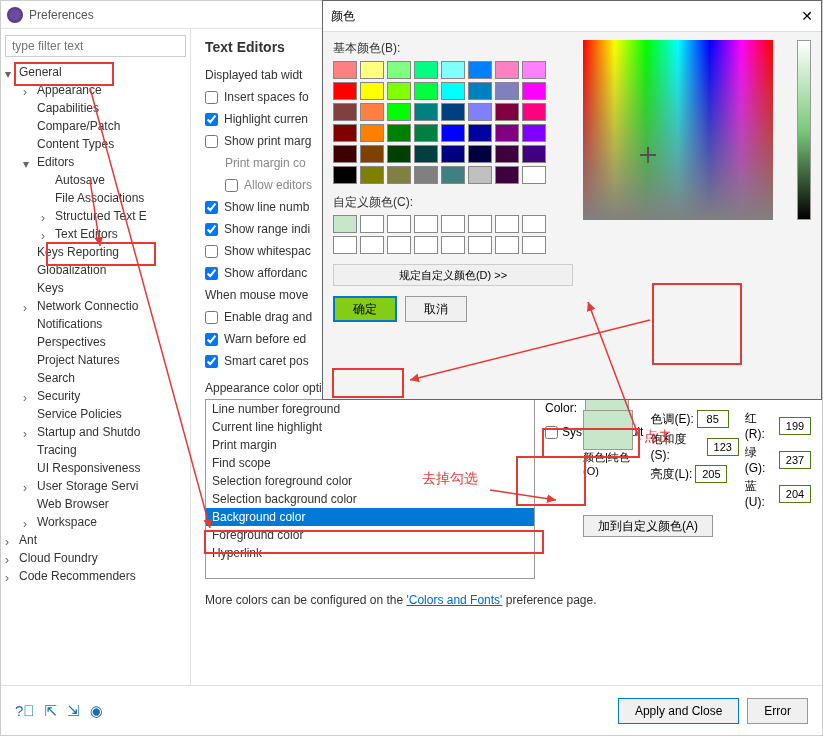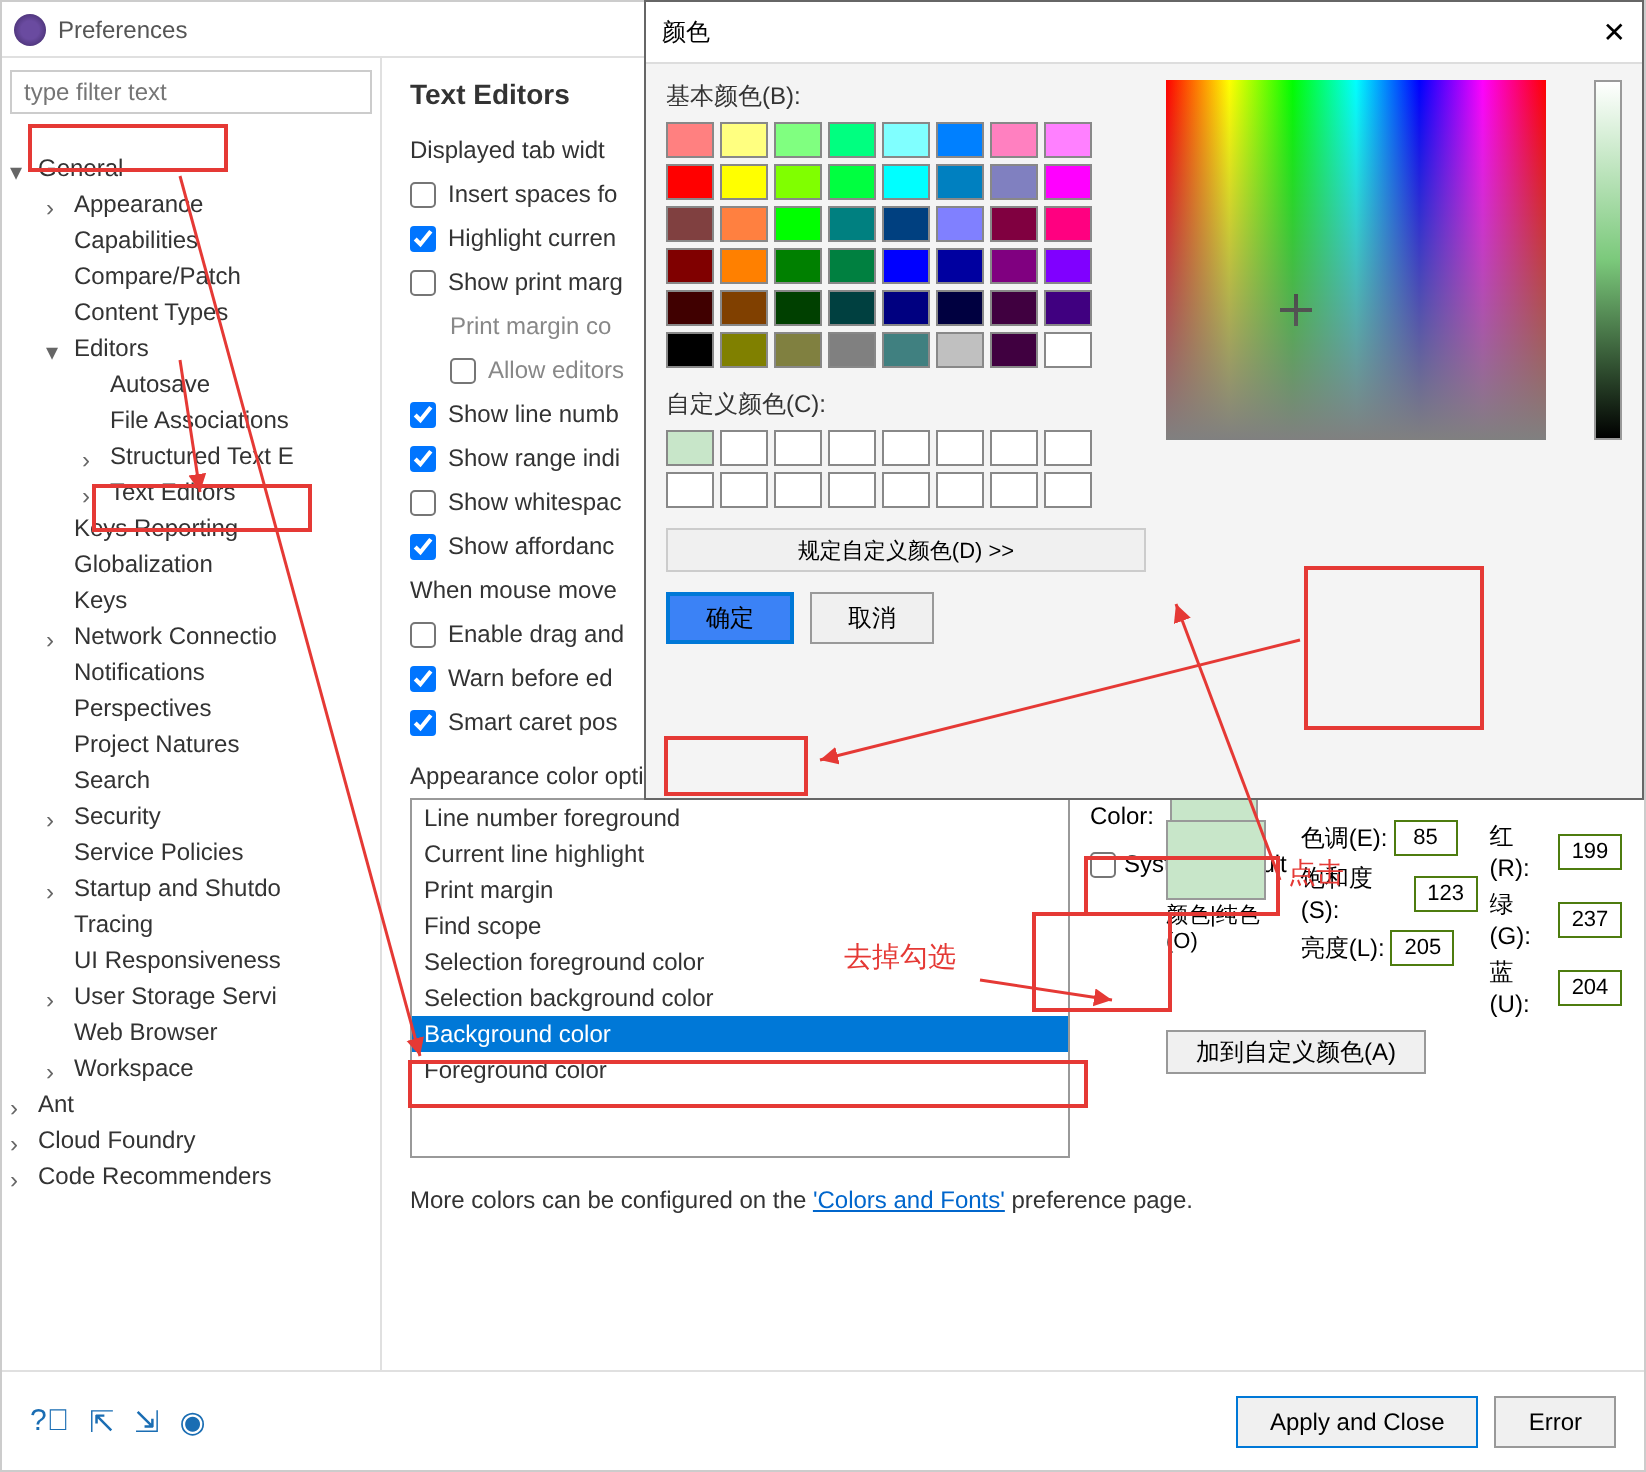--- a/index.html
+++ b/index.html
@@ -5,21 +5,21 @@
 * { box-sizing: border-box; margin: 0; padding: 0; font-family: "Segoe UI", Arial, sans-serif; font-size: 12px; }
 body { background: #fff; width: 823px; height: 736px; position: relative; overflow: hidden; }
 
 
 .pref-window { position: absolute; left: 0; top: 0; width: 823px; height: 736px; border: 1px solid #ccc; background: #fff; }
 .pref-titlebar { height: 28px; display: flex; align-items: center; padding: 0 6px; border-bottom: 1px solid #e0e0e0; }
 .pref-titlebar .eclipse-icon { width: 16px; height: 16px; margin-right: 6px; background: radial-gradient(circle, #6a4ba0 40%, #3a2560 100%); border-radius: 50%; }
 .pref-titlebar .title { color: #555; }
 .pref-body { display: flex; height: calc(100% - 28px - 50px); }
 .tree-panel { width: 190px; border-right: 1px solid #e0e0e0; padding: 6px 4px; overflow: hidden; }
-.filter-input { width: 100%; height: 22px; border: 1px solid #ccc; padding: 2px 6px; color: #888; margin-bottom: 18px; }
+.filter-input { width: 100%; height: 22px; border: 1px solid #ccc; padding: 2px 6px; color: #888; margin-bottom: 6px; }
 .tree { list-style: none; }
 .tree li { padding: 2px 0 2px 14px; white-space: nowrap; color: #333; cursor: default; position: relative; }
 .tree li.lvl1 { padding-left: 14px; }
 .tree li.lvl2 { padding-left: 32px; }
 .tree li.lvl3 { padding-left: 50px; }
 .tree .arrow { position: absolute; left: 0; top: 4px; width: 10px; height: 10px; color: #666; }
 .tree li.lvl2 .arrow { left: 18px; }
 .tree li.lvl3 .arrow { left: 36px; }
 
 .content-panel { flex: 1; padding: 10px 14px; overflow: hidden; }
@@ -57,21 +57,21 @@
 .cd-left { width: 240px; }
 .cd-section-label { font-size: 12px; color: #333; margin-bottom: 4px; }
 .basic-colors { display: grid; grid-template-columns: repeat(8, 24px); grid-auto-rows: 18px; gap: 3px; margin-bottom: 10px; }
 .basic-colors div { border: 1px solid #888; }
 .custom-colors { display: grid; grid-template-columns: repeat(8, 24px); grid-auto-rows: 18px; gap: 3px; margin-bottom: 10px; }
 .custom-colors div { border: 1px solid #888; background: #fff; }
 .custom-colors div:first-child { background: #c8e6c9; }
 .define-btn { width: 100%; height: 22px; border: 1px solid #ccc; background: #f0f0f0; font-size: 11px; }
 .cd-dlg-btns { display: flex; gap: 8px; margin-top: 10px; }
 .dlg-btn { height: 26px; padding: 0 18px; border: 1px solid #999; background: #f0f0f0; cursor: pointer; }
-.dlg-btn.ok { border: 2px solid #0078d7; background: #3b82f6; }
+.dlg-btn.ok { border: 2px solid #0078d7; background: #84cc16; }
 
 .cd-right { flex: 1; position: relative; }
 .gradient { width: 190px; height: 180px; background: linear-gradient(to right, red, yellow, lime, cyan, blue, magenta, red); position: relative; }
 .gradient::after { content: ""; position: absolute; inset: 0; background: linear-gradient(to bottom, rgba(255,255,255,0) 0%, rgba(128,128,128,1) 100%); }
 .marker { position: absolute; left: 60px; top: 110px; width: 10px; height: 10px; }
 .marker::before, .marker::after { content: ""; position: absolute; background: #000; }
 .marker::before { left: 4px; top: -3px; width: 2px; height: 16px; }
 .marker::after { top: 4px; left: -3px; height: 2px; width: 16px; }
 .lum-strip { position: absolute; right: 0; top: 0; width: 14px; height: 180px; background: linear-gradient(to bottom, #fff, #7bc97b, #000); border: 1px solid #999; }
 
@@ -192,20 +192,21 @@
       <div class="color-list-wrap">
         <div class="color-list">
           <div>Line number foreground</div>
           <div>Current line highlight</div>
           <div>Print margin</div>
           <div>Find scope</div>
           <div>Selection foreground color</div>
           <div>Selection background color</div>
           <div class="selected">Background color</div>
           <div>Foreground color</div>
+          <div>Hyperlink</div>
         </div>
         <div class="color-side">
           <div class="color-swatch-row">
             <span>Color:</span>
             <div class="color-swatch"></div>
           </div>
           <div class="sysdef-row">
             <input type="checkbox" style="">
             <span>System Default</span>
           </div>

